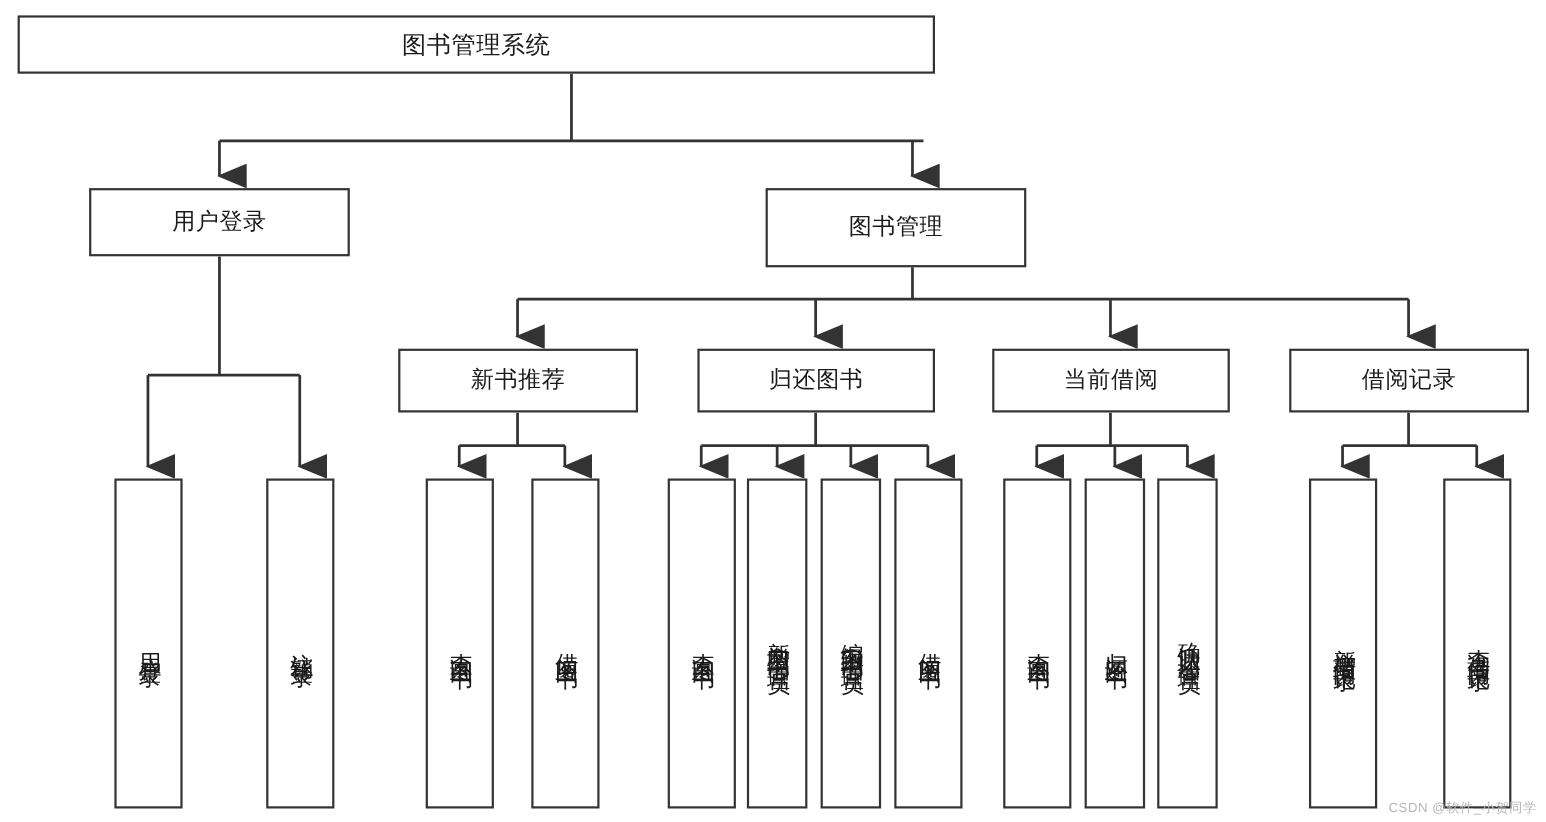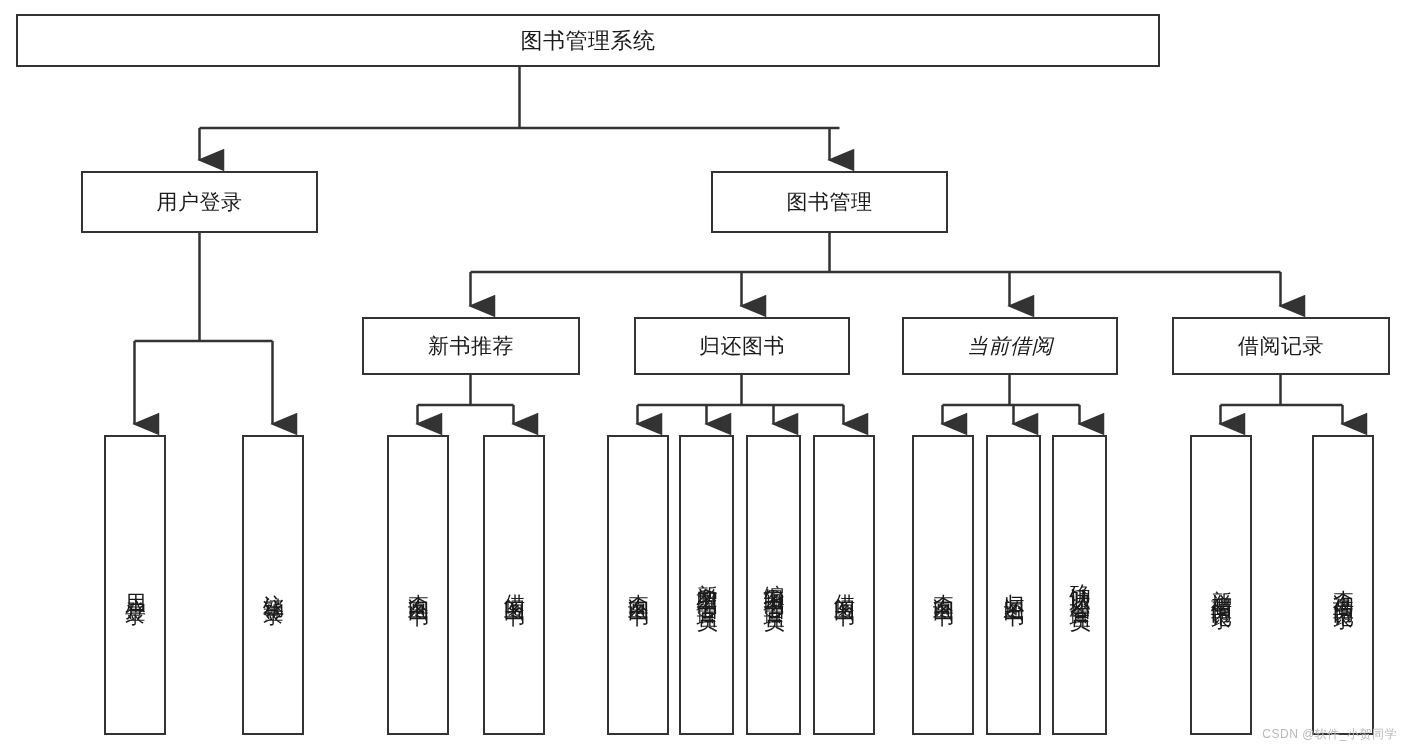--- a/index.html
+++ b/index.html
@@ -109,38 +109,38 @@
       <path d="M 1013.5 405 L 1013.5 424" marker-end="url(#arrow)"></path>
       <path d="M 1079.5 405 L 1079.5 424" marker-end="url(#arrow)"></path>
 
       <path d="M 1280.5 375 L 1280.5 405"></path>
       <path d="M 1220.5 405 L 1342.5 405"></path>
       <path d="M 1220.5 405 L 1220.5 424" marker-end="url(#arrow)"></path>
       <path d="M 1342.5 405 L 1342.5 424" marker-end="url(#arrow)"></path>
     </g>
   </svg>
 
-  <div class="node root" style="left:16px; top:14px; width:1144px; height:53px;">
+  <div class="node root" style="left:16px; top:14px; width:834px; height:53px;">
     <span class="node-label">图书管理系统</span>
   </div>
 
   <div class="node" style="left:81px; top:171px; width:237px; height:62px;">
     <span class="node-label">用户登录</span>
   </div>
-  <div class="node" style="left:711px; top:171px; width:237px; height:62px;">
+  <div class="node" style="left:696px; top:171px; width:237px; height:72px;">
     <span class="node-label">图书管理</span>
   </div>
 
   <div class="node" style="left:362px; top:317px; width:218px; height:58px;align-items:center;">
     <span class="node-label">新书推荐</span>
   </div>
   <div class="node" style="left:634px; top:317px; width:216px; height:58px;">
     <span class="node-label">归还图书</span>
   </div>
-  <div class="node" style="left:902px; top:317px; width:216px; height:58px;font-style:italic;">
+  <div class="node" style="left:902px; top:317px; width:216px; height:58px;">
     <span class="node-label">当前借阅</span>
   </div>
   <div class="node" style="left:1172px; top:317px; width:218px; height:58px;">
     <span class="node-label">借阅记录</span>
   </div>
 
   <div class="node leaf" style="left:104px; top:435px; width:62px; height:300px;">
     <span class="node-label">用户登录</span>
   </div>
   <div class="node leaf" style="left:242px; top:435px; width:62px; height:300px;">

